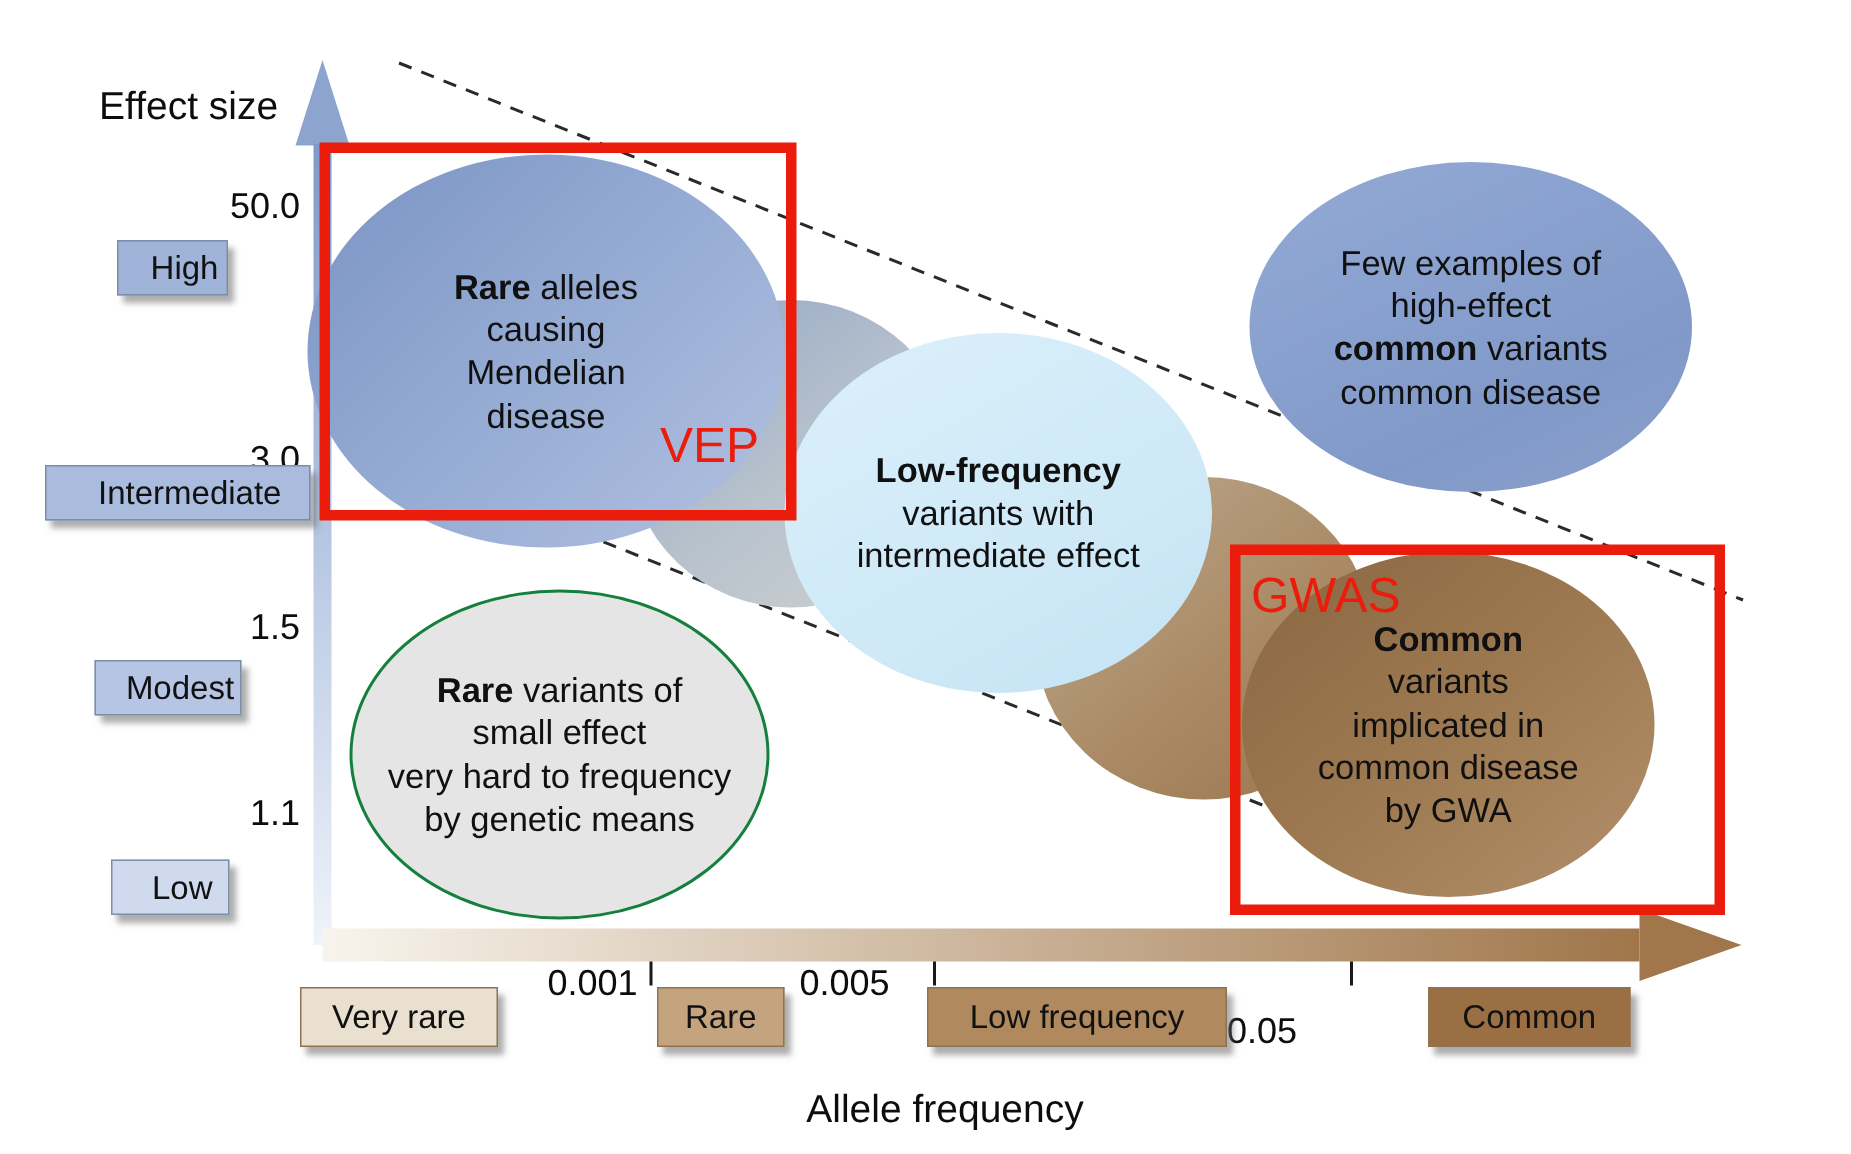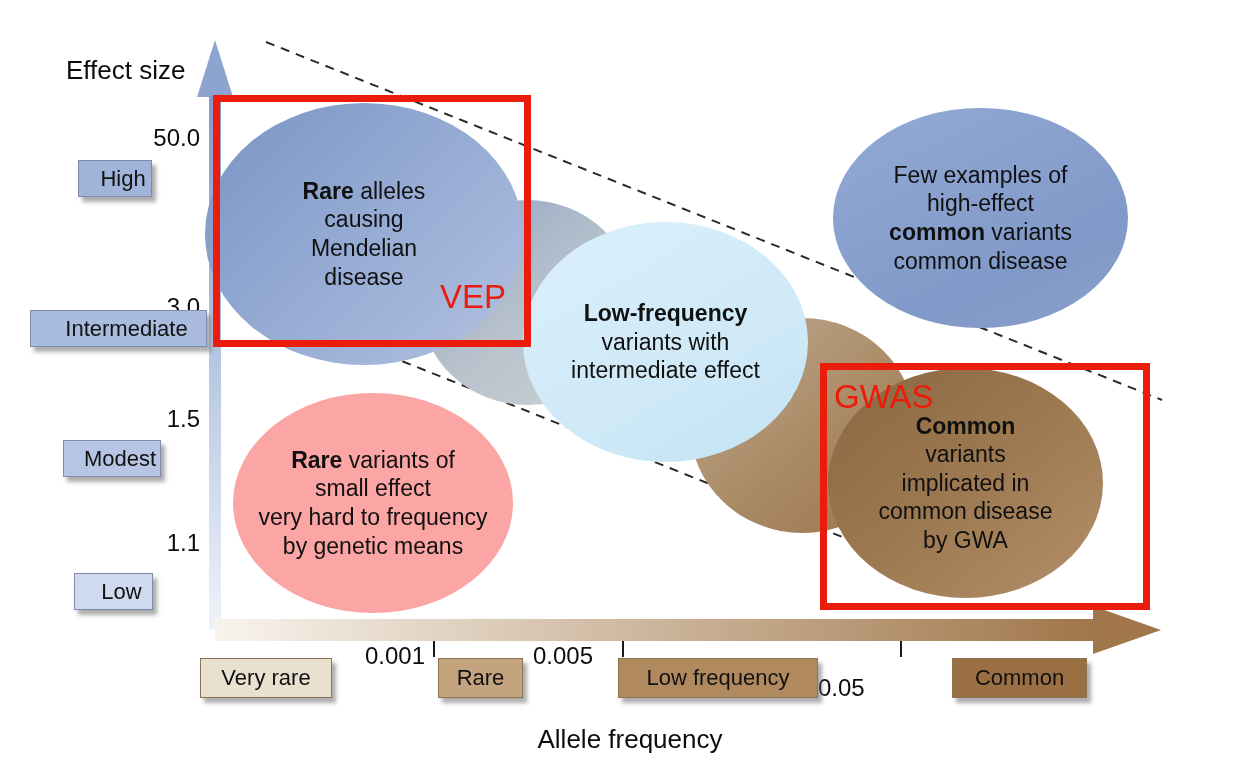--- a/index.html
+++ b/index.html
@@ -14,21 +14,21 @@
   .etext b { font-weight:bold; }
 
   .blob { position:absolute; border-radius:50%; z-index:2; }
   .blob-a { background:linear-gradient(140deg,#8fa4c6 0%,#b9c3cc 55%,#cdd2d2 100%); }
   .blob-b { background:linear-gradient(140deg,#bcaa92 0%,#ab8b66 55%,#97744e 100%); }
 
   .mendelian   { background:linear-gradient(135deg,#7b93c3 0%,#90a7d1 40%,#b2c1e0 100%); }
   .few-common  { background:linear-gradient(155deg,#93aad6 0%,#8199c8 70%,#8ba1cc 100%); }
   .low-freq    { background:linear-gradient(150deg,#dbf0fb 0%,#cfe9f7 60%,#c4e3f4 100%); }
   .common-gwa  { background:linear-gradient(140deg,#8a6742 0%,#9d7951 50%,#b3906a 100%); }
-  .rare-small  { background:#fca5a5; border:2px solid #fca5a5; }
+  .rare-small  { background:#e5e5e5; border:2px solid #15803d; }
 
   .ylabelbox { position:absolute; display:flex; align-items:center; justify-content:center;
                font-size:22px; border:1px solid #7e8cab; box-shadow:4px 5px 4px rgba(105,105,105,0.55); z-index:4;padding-left:16px; }
   .xlabelbox { position:absolute; display:flex; align-items:center; justify-content:center;
                font-size:22px; border:1px solid #8c7354; box-shadow:4px 5px 4px rgba(105,105,105,0.55); z-index:4; }
 
   .tick { position:absolute; font-size:24px; color:#0d0d0d; z-index:4; }
   .tick.right { text-align:right;margin-top:21px; }
 
   .axis-label { position:absolute; font-size:26px; color:#0d0d0d; z-index:4; }

